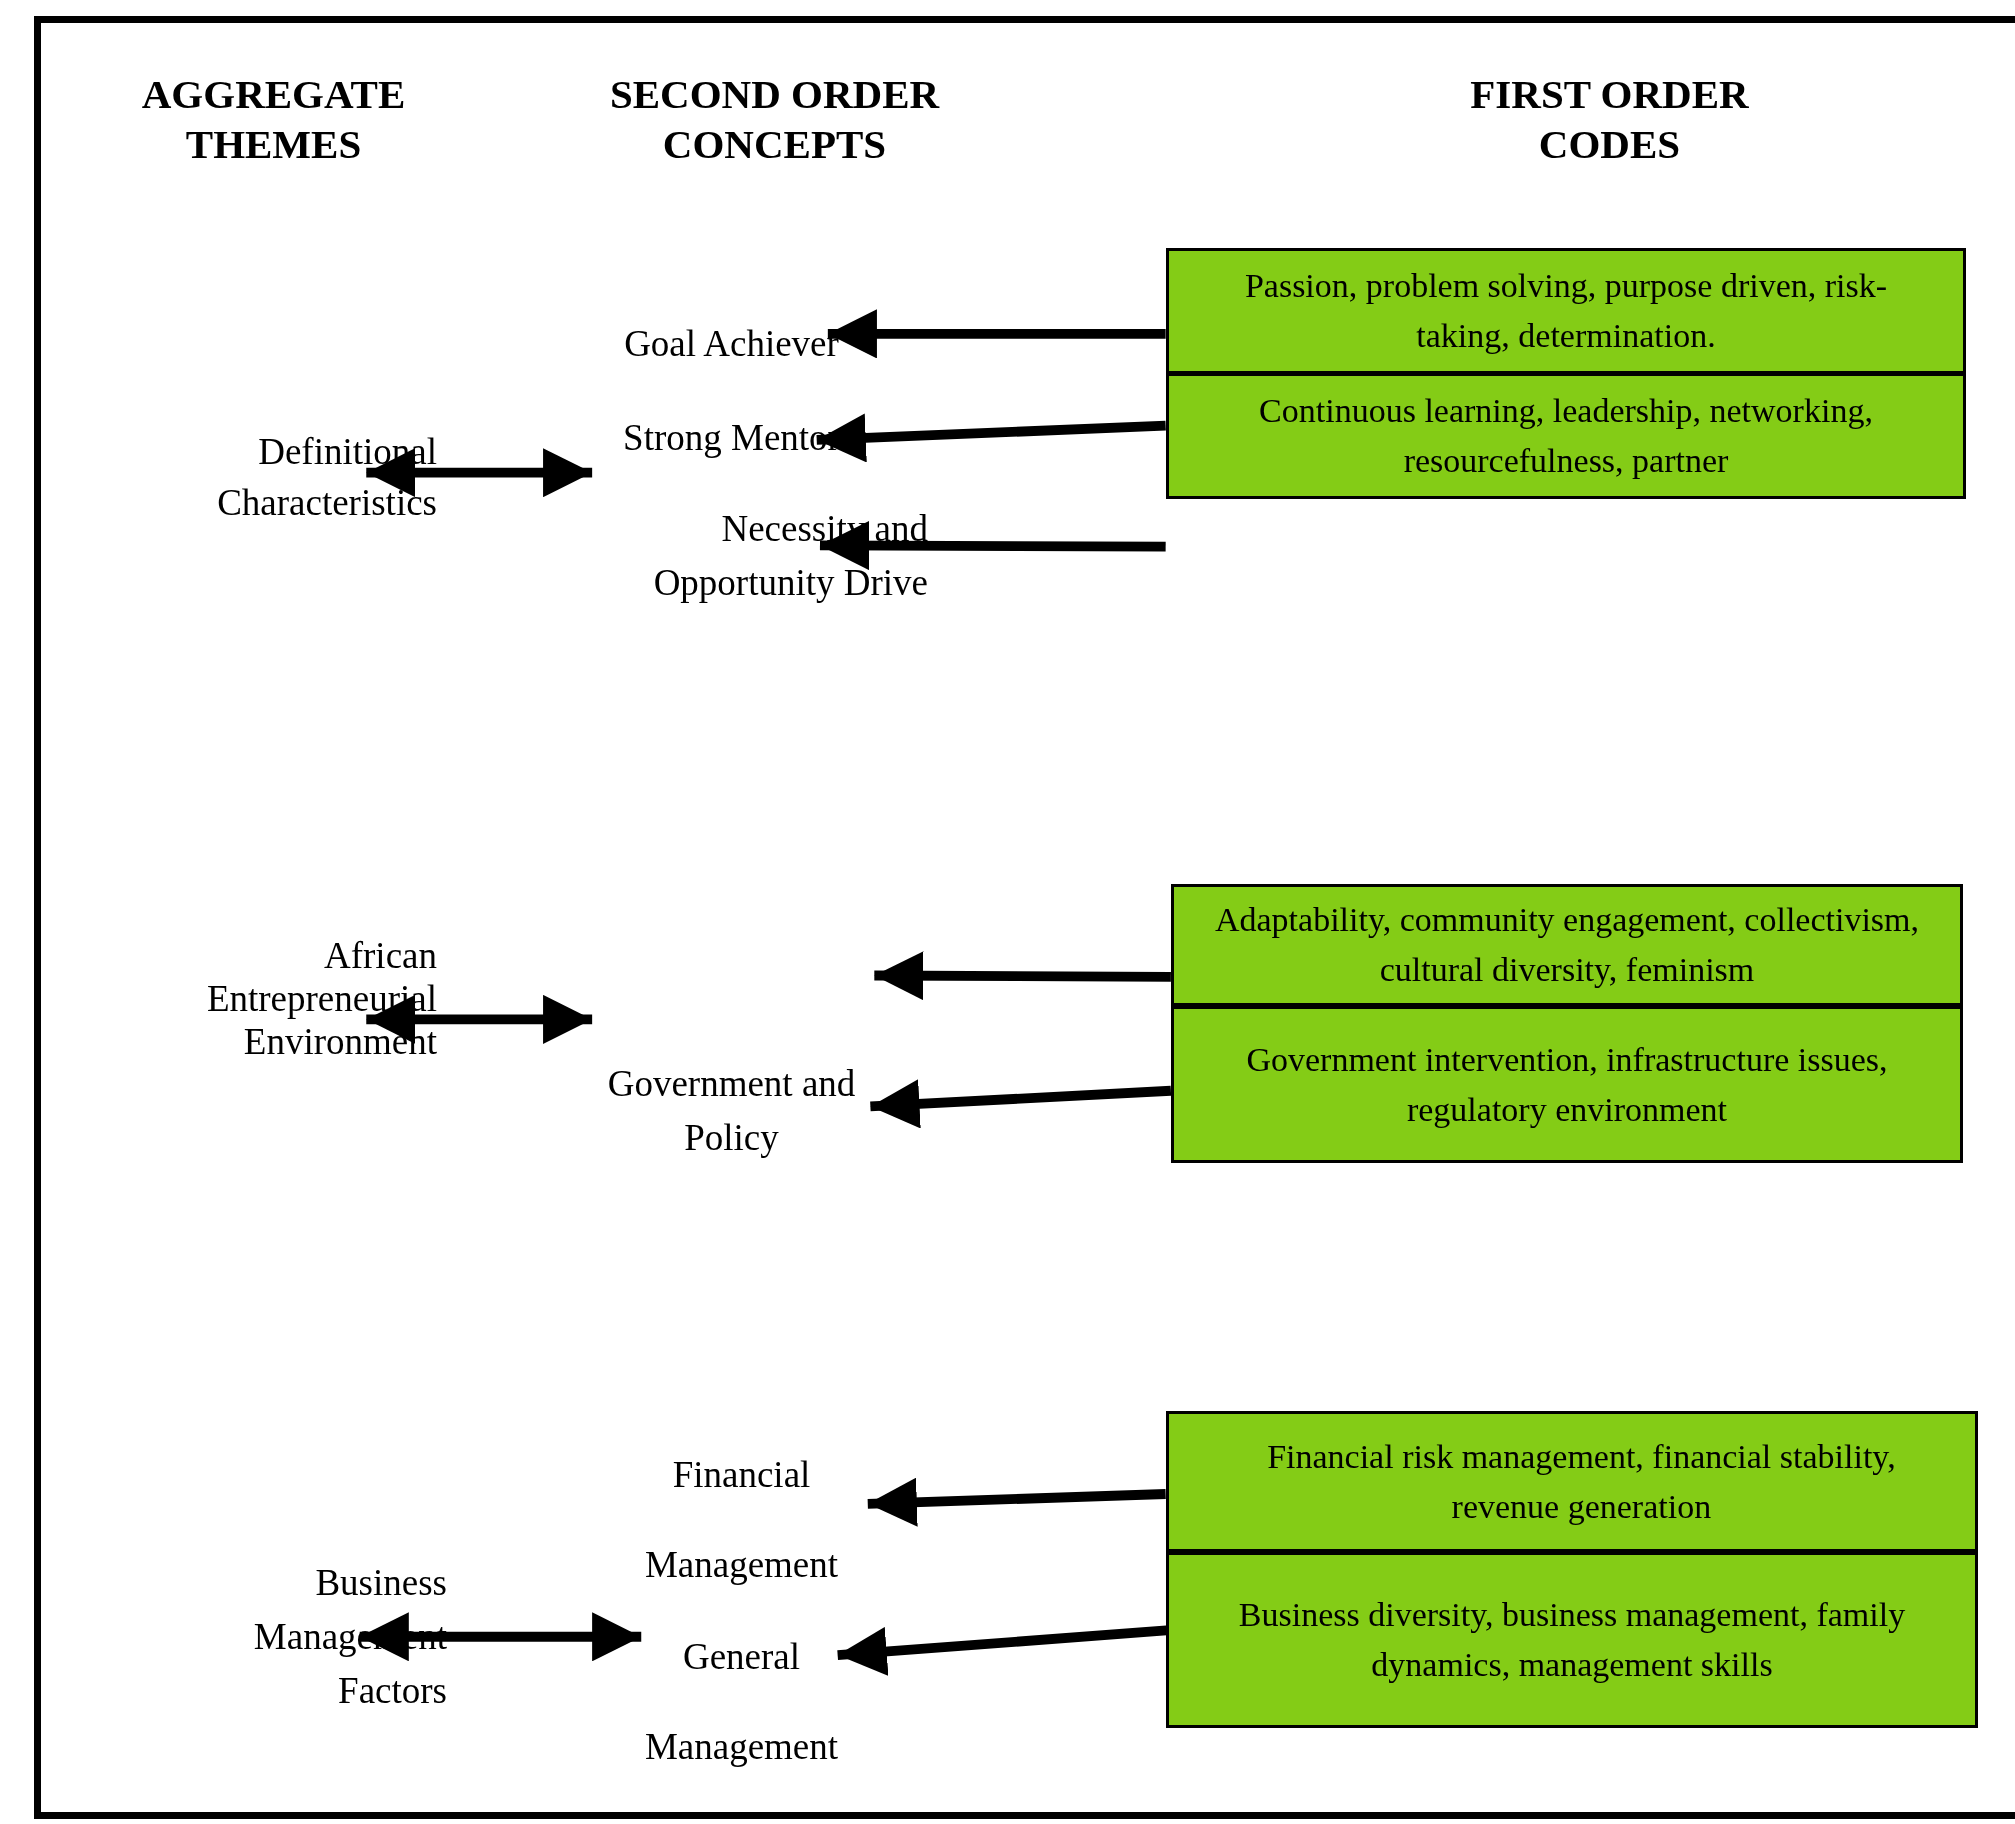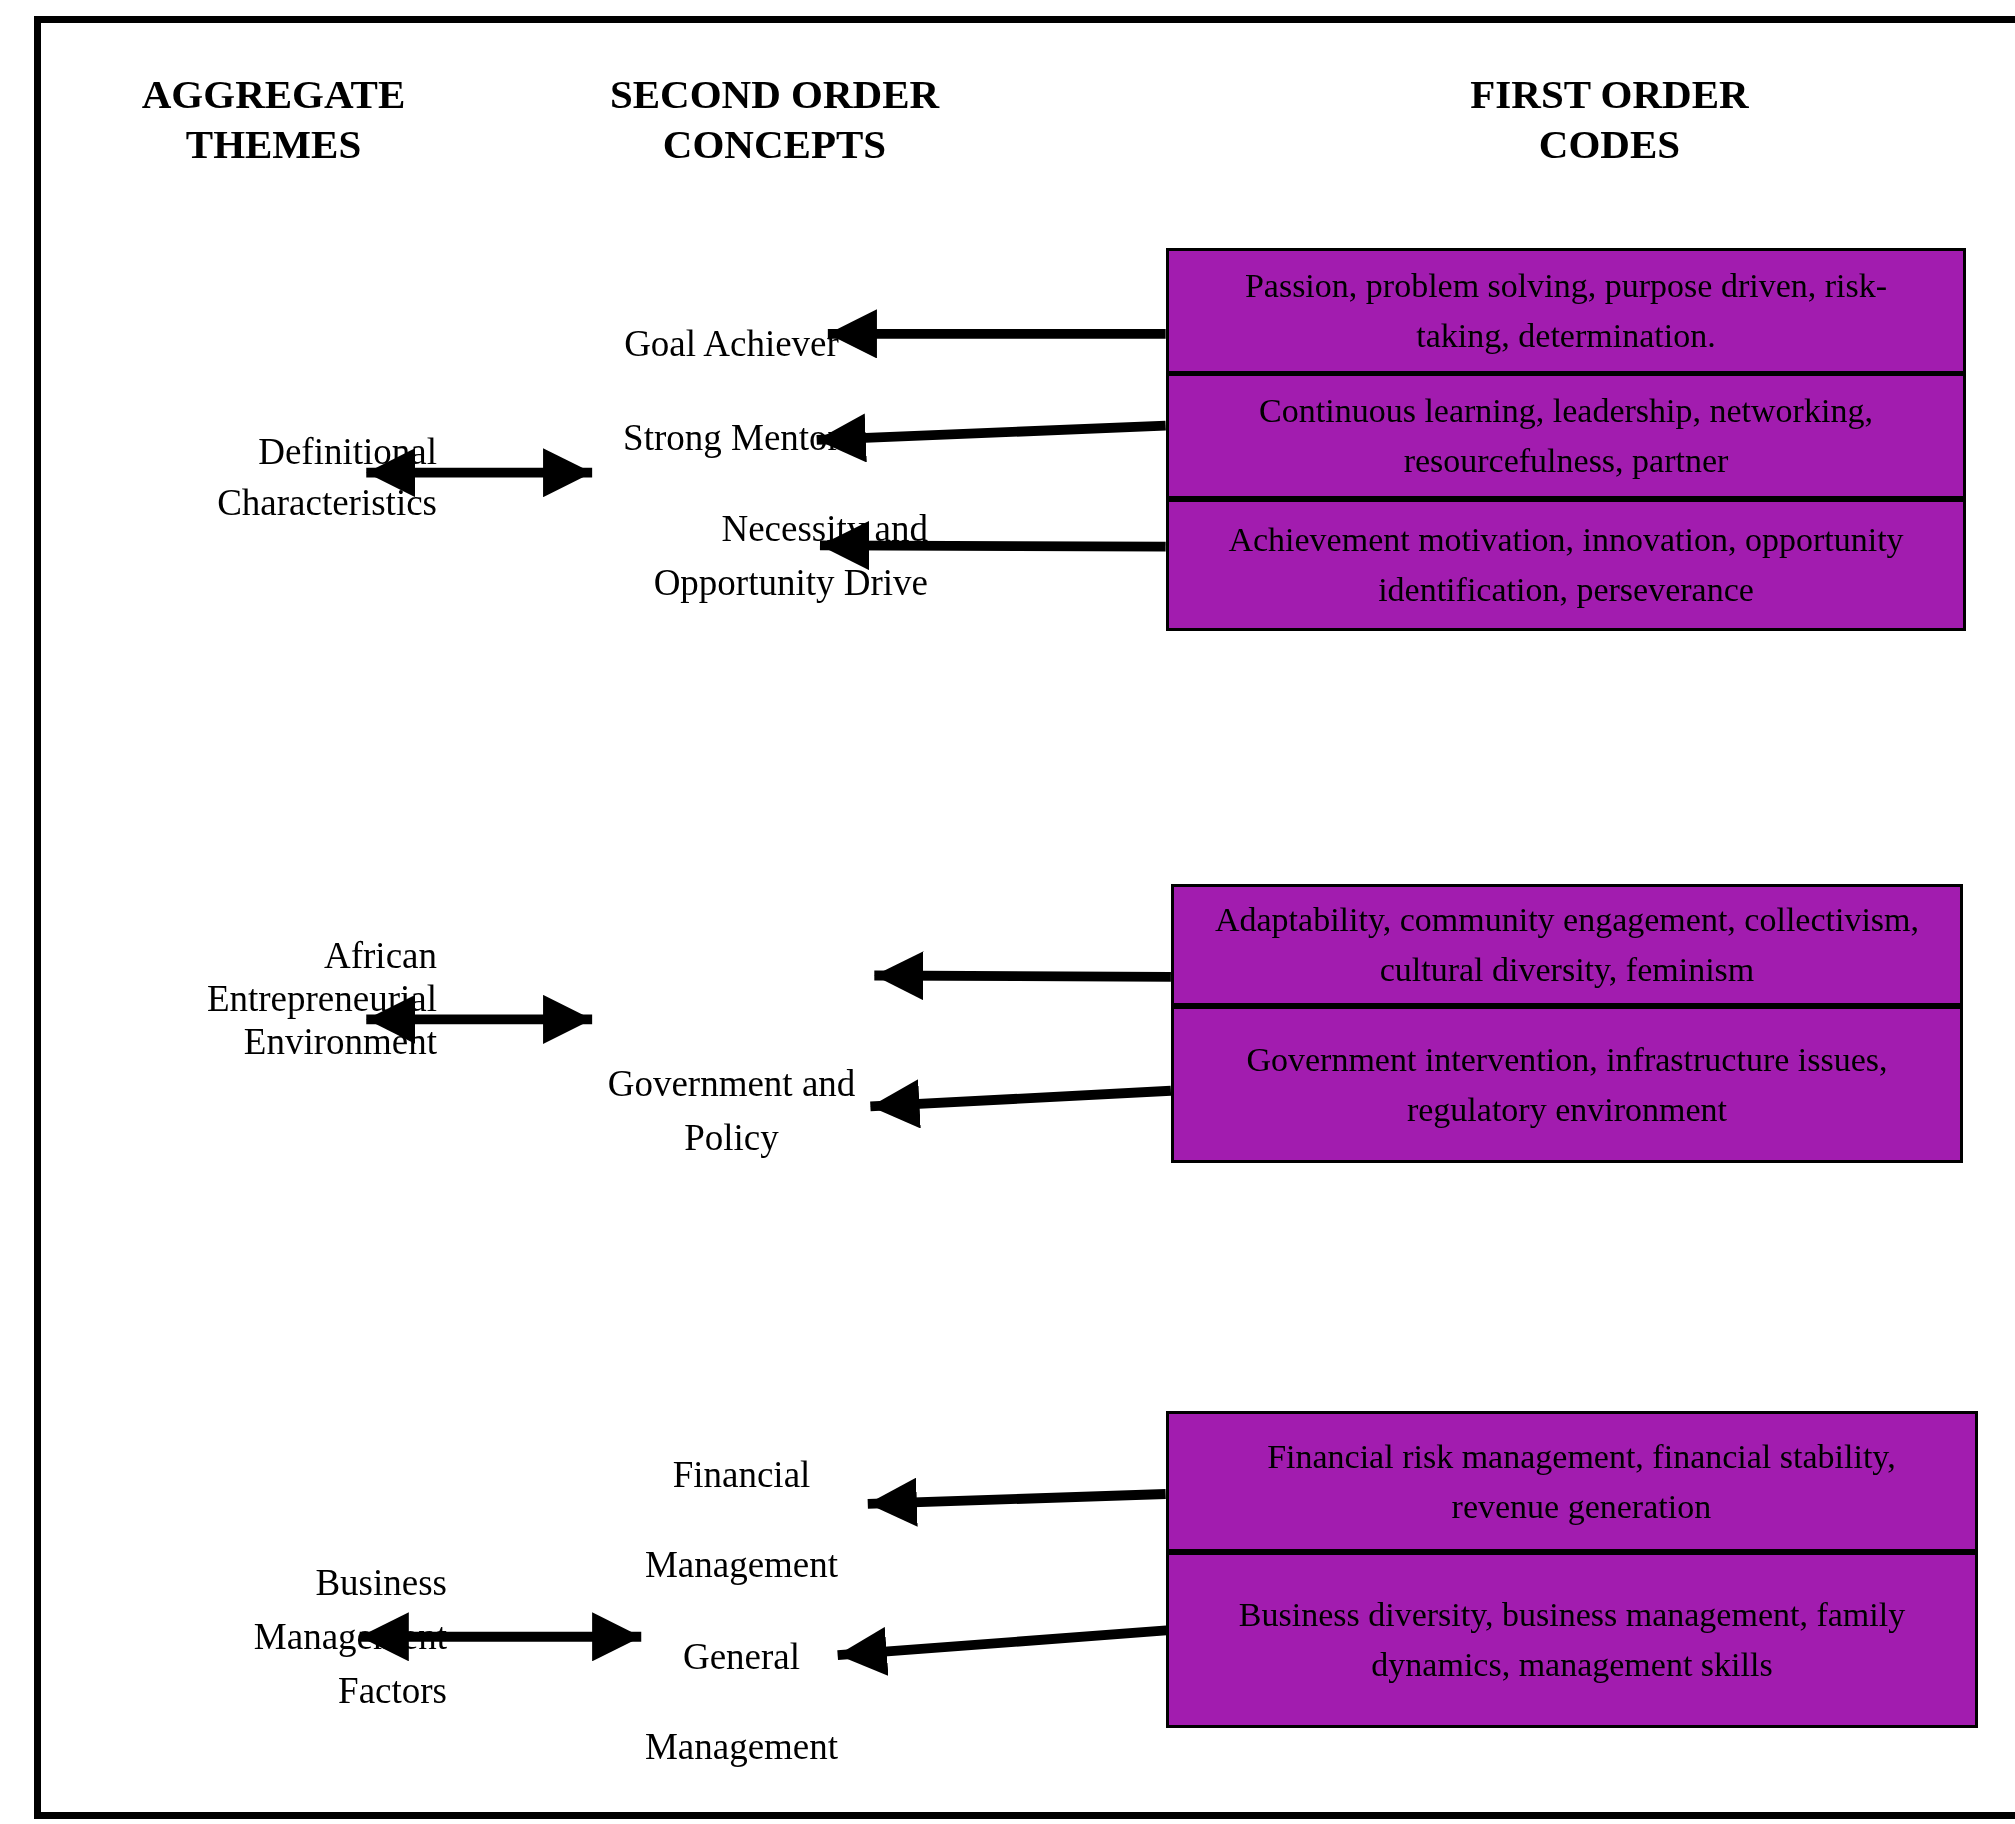--- a/index.html
+++ b/index.html
@@ -64,21 +64,21 @@
     border:3.9px solid #000;
     box-sizing:border-box;
     display:flex;
     align-items:center;
     justify-content:center;
     text-align:center;
     font-size:34px;
     line-height:50px;
     white-space:pre-line;
     padding:0 5.2px;
-    background:#a21caf;
+    background:#84cc16;
   }
   #box-1a{left:1145px;top:248px;width:800px;height:126px;}
   #box-1b{left:1145px;top:373px;width:800px;height:126px;}
   #box-1c{left:1145px;top:499px;width:800px;height:132px;}
   #box-2a{left:1150px;top:884px;width:792px;height:122px;}
   #box-2b{left:1150px;top:1006px;width:792px;height:157px;}
   #box-3a{left:1145px;top:1411px;width:812px;height:141px;padding-left:24px;}
   #box-3b{left:1145px;top:1552px;width:812px;height:176px;}
 
   #arrow-layer{
@@ -140,22 +140,20 @@
 Policy</div>
   <div class="concept" id="concept-3a">Financial
 Management</div>
   <div class="concept" id="concept-3b">General
 Management</div>
 
   <div class="codebox" id="box-1a">Passion, problem solving, purpose driven, risk-
 taking, determination.</div>
   <div class="codebox" id="box-1b">Continuous learning, leadership, networking,
 resourcefulness, partner</div>
-  <div class="codebox" id="box-1c">Achievement motivation, innovation, opportunity
-identification, perseverance</div>
   <div class="codebox" id="box-2a">Adaptability, community engagement, collectivism,
 cultural diversity, feminism</div>
   <div class="codebox" id="box-2b">Government intervention, infrastructure issues,
 regulatory environment</div>
   <div class="codebox" id="box-3a">Financial risk management, financial stability,
 revenue generation</div>
   <div class="codebox" id="box-3b">Business diversity, business management, family
 dynamics, management skills</div>
 
 </div>

